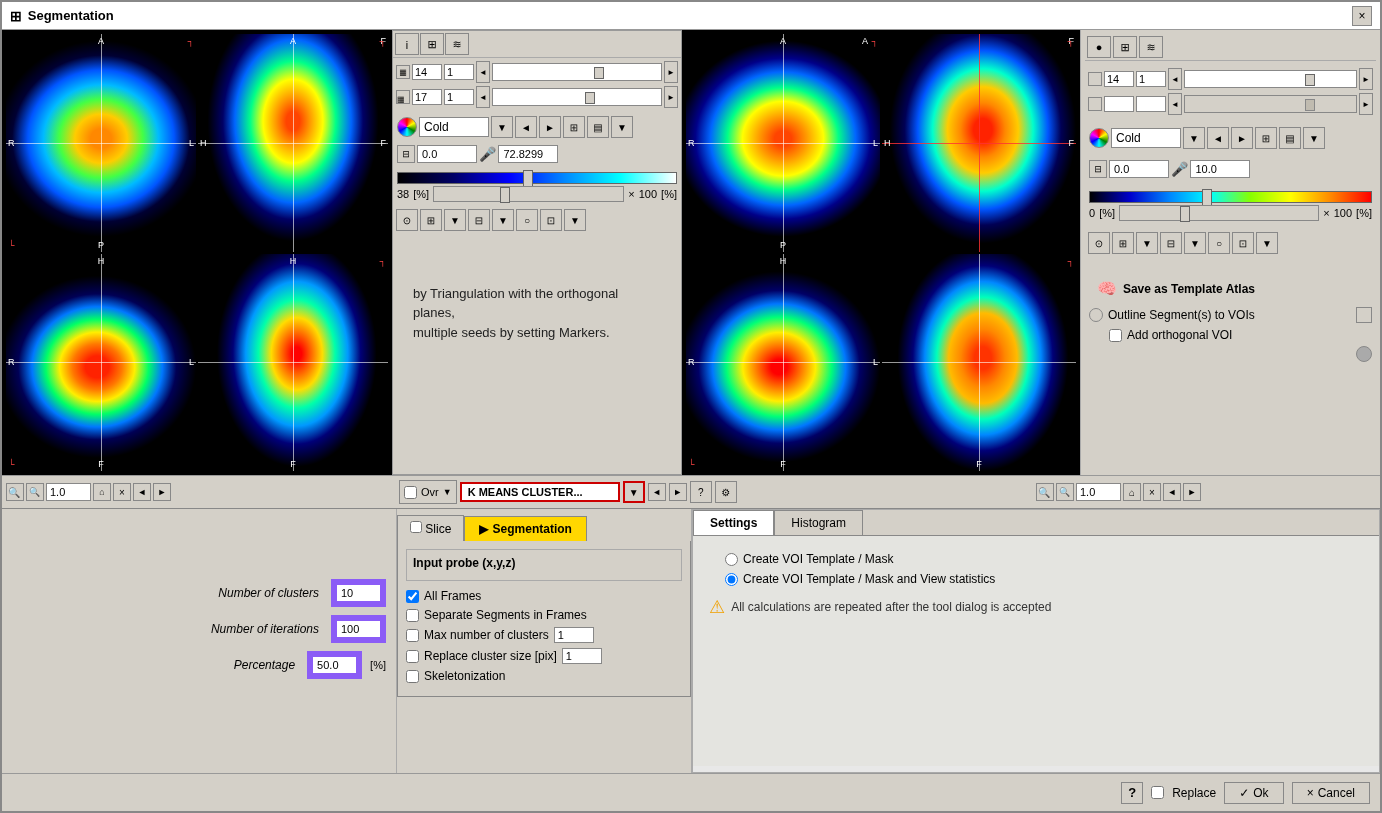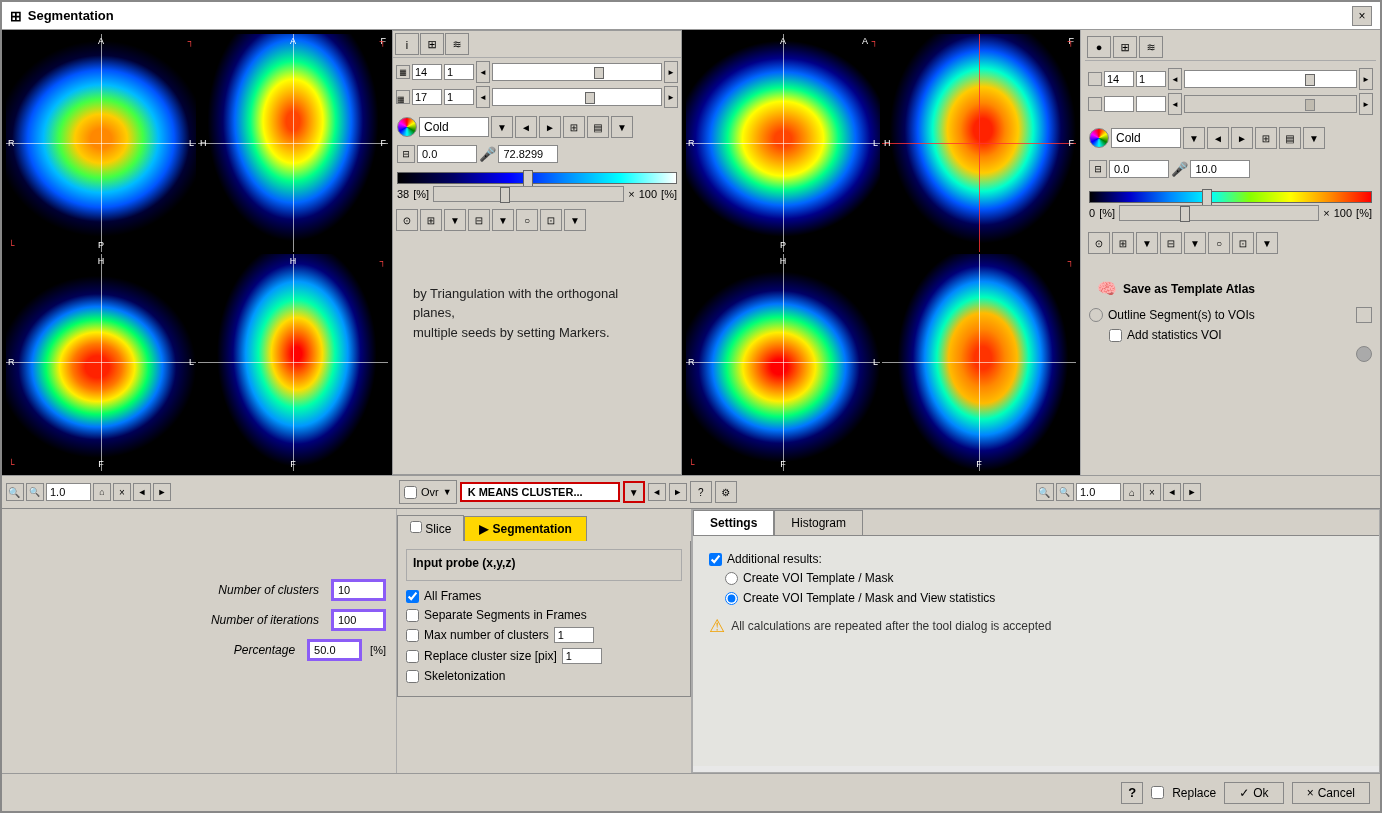--- a/index.html
+++ b/index.html
@@ -227,21 +227,21 @@
     }
 
     .setting-label {
       font-size: 12px;
       text-align: right;
       font-style: italic;
     }
 
     .setting-input {
       width: 55px;
-      border: 3px solid #8b5cf6;
+      border: 6px solid #8b5cf6;
       background: #fff;
       padding: 2px 4px;
       font-size: 11px;
     }
 
     
     .middle-seg-panel {
       width: 295px;
       background: #d4d0c8;
       border-right: 1px solid #aaa;
@@ -859,21 +859,21 @@
             <span style="font-size:16px;">🧠</span>
             <span>Save as Template Atlas</span>
           </div>
           <div class="outline-row">
             <div class="outline-icon"></div>
             <span>Outline Segment(s) to VOIs</span>
             <div style="width:16px;height:16px;border:1px solid #888;background:#d4d0c8;margin-left:auto;"></div>
           </div>
           <div class="add-bg-row">
             <input type="checkbox" style="">
-            <span>Add statistics VOI</span>
+            <span>Add orthogonal VOI</span>
           </div>
           <div style="display:flex;justify-content:flex-end;margin-top:4px;">
             <div class="gray-circle"></div>
           </div>
         </div>
       </div>
     </div>
 
     <div style="display:flex;align-items:center;background:#d4d0c8;border-top:1px solid #999;border-bottom:1px solid #888;height:34px;padding:0 4px;gap:3px;">
 
@@ -977,24 +977,20 @@
         </div>
       </div>
 
       <div class="right-seg-panel">
         <div class="right-tabs">
           <div class="right-tab active">Settings</div>
           <div class="right-tab">Histogram</div>
         </div>
         <div class="right-tab-content">
           <div style="margin-bottom:10px;">
-            <div class="checkbox-row">
-              <input type="checkbox" checked="" style="">
-              <span>Additional results:</span>
-            </div>
             <div class="radio-row" style="padding-left:16px;">
               <input type="radio" name="voi-type" style="">
               <span>Create VOI Template / Mask</span>
             </div>
             <div class="radio-row" style="padding-left:16px;">
               <input type="radio" name="voi-type" checked="" style="">
               <span>Create VOI Template / Mask and View statistics</span>
             </div>
             <div class="warning-row">
               <span class="warn-icon">⚠</span>

